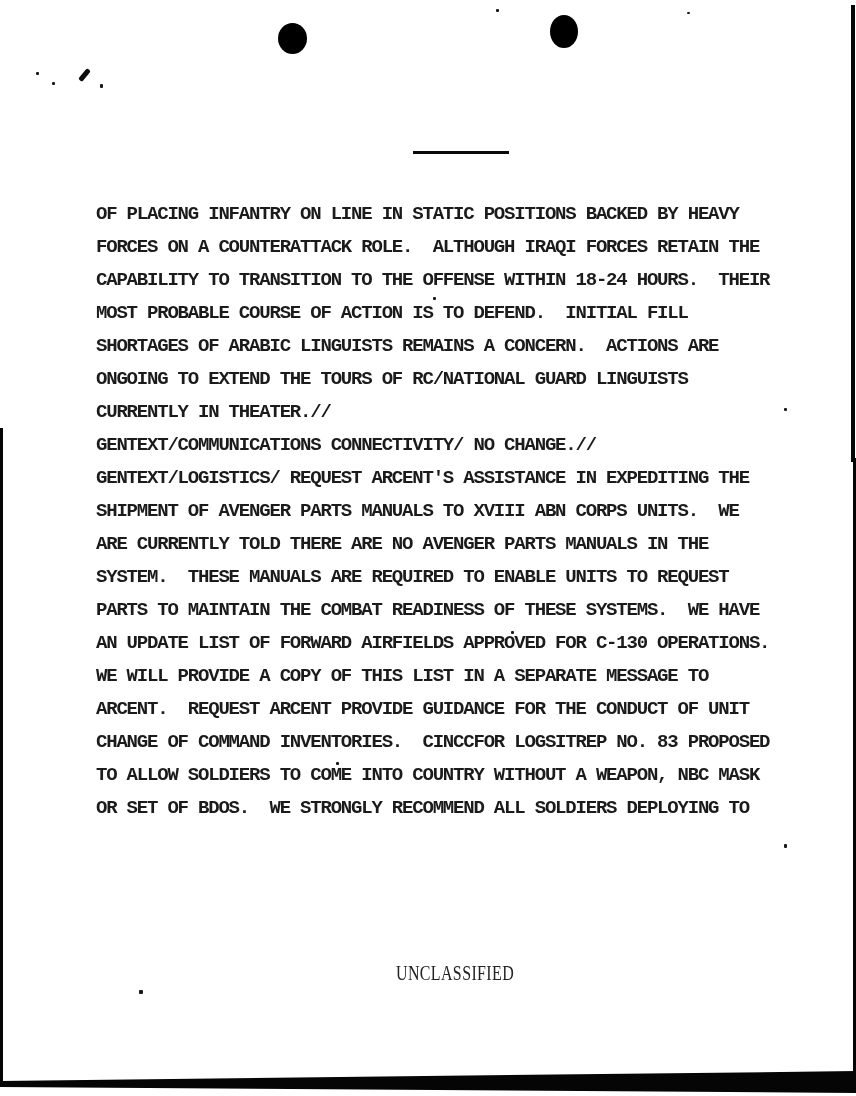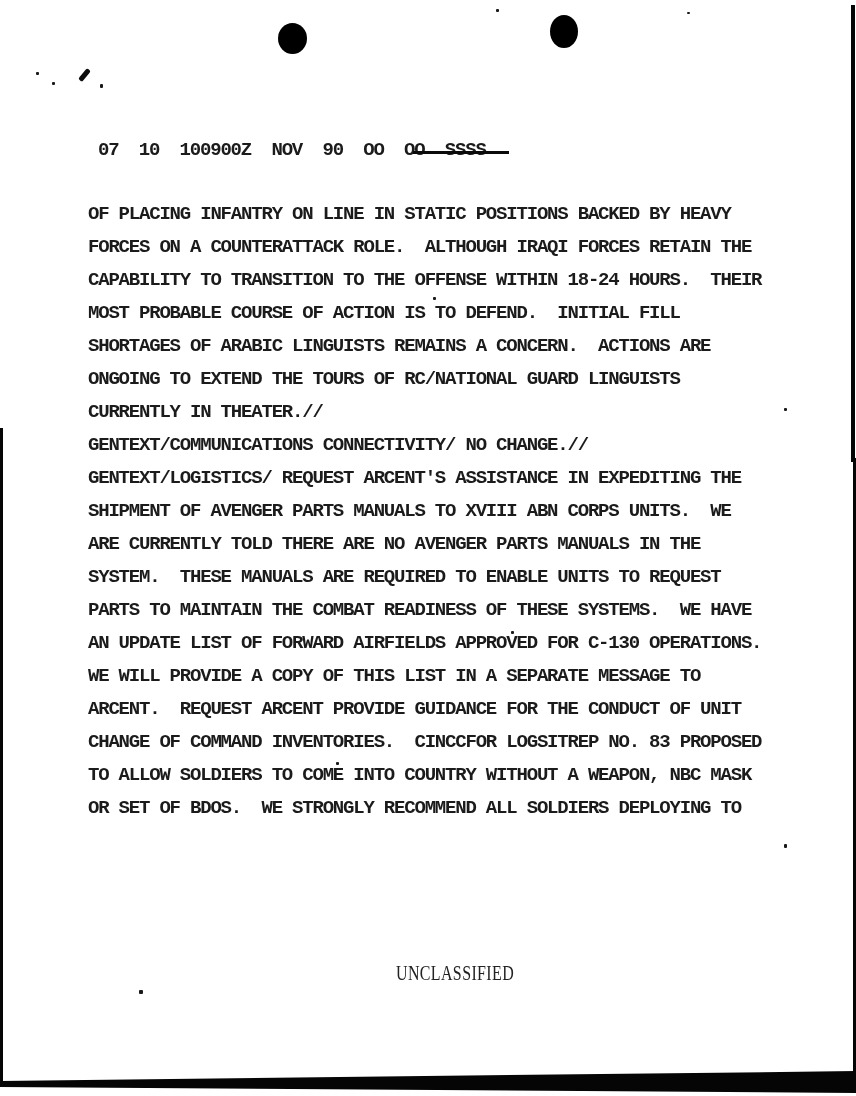--- a/index.html
+++ b/index.html
@@ -15,21 +15,21 @@
     position:absolute;
     color:#1b1b1b;
     font-family:"Liberation Mono","DejaVu Sans Mono",monospace;
     font-weight:bold;
     font-size:19px;
     letter-spacing:-1.2px;
     line-height:33px;
     white-space:pre;
   }
   .header-line{left:98px;top:134px;}
-  .body-text{left:88px;top:198px;}
+  .body-text{left:96px;top:198px;}
   .strike{
     position:absolute;left:413px;top:151px;width:96px;height:3px;
     background:#0a0a0a;
   }
   .footer-text{
     position:absolute;left:396px;top:961px;
     color:#222222;
     font-family:"Liberation Serif","DejaVu Serif",serif;
     font-size:21px;
     letter-spacing:0.5px;
@@ -71,21 +71,20 @@
 
   <div class="speck" style="left:496px;top:9px;width:3px;height:3px;"></div>
   <div class="speck" style="left:687px;top:12px;width:3px;height:2px;"></div>
   <div class="speck" style="left:433px;top:297px;width:3px;height:3px;"></div>
   <div class="speck" style="left:784px;top:408px;width:3px;height:3px;"></div>
   <div class="speck" style="left:511px;top:631px;width:3px;height:3px;"></div>
   <div class="speck" style="left:336px;top:762px;width:3px;height:3px;"></div>
   <div class="speck" style="left:784px;top:844px;width:3px;height:4px;"></div>
   <div class="speck" style="left:139px;top:990px;width:4px;height:4px;"></div>
 
-  <div class="typed header-line">07  10  100900Z  NOV  90  OO  OO  SSSS</div>
   <div class="strike"></div>
 
   <div class="typed body-text">OF PLACING INFANTRY ON LINE IN STATIC POSITIONS BACKED BY HEAVY
 FORCES ON A COUNTERATTACK ROLE.  ALTHOUGH IRAQI FORCES RETAIN THE
 CAPABILITY TO TRANSITION TO THE OFFENSE WITHIN 18-24 HOURS.  THEIR
 MOST PROBABLE COURSE OF ACTION IS TO DEFEND.  INITIAL FILL
 SHORTAGES OF ARABIC LINGUISTS REMAINS A CONCERN.  ACTIONS ARE
 ONGOING TO EXTEND THE TOURS OF RC/NATIONAL GUARD LINGUISTS
 CURRENTLY IN THEATER.//
 GENTEXT/COMMUNICATIONS CONNECTIVITY/ NO CHANGE.//

